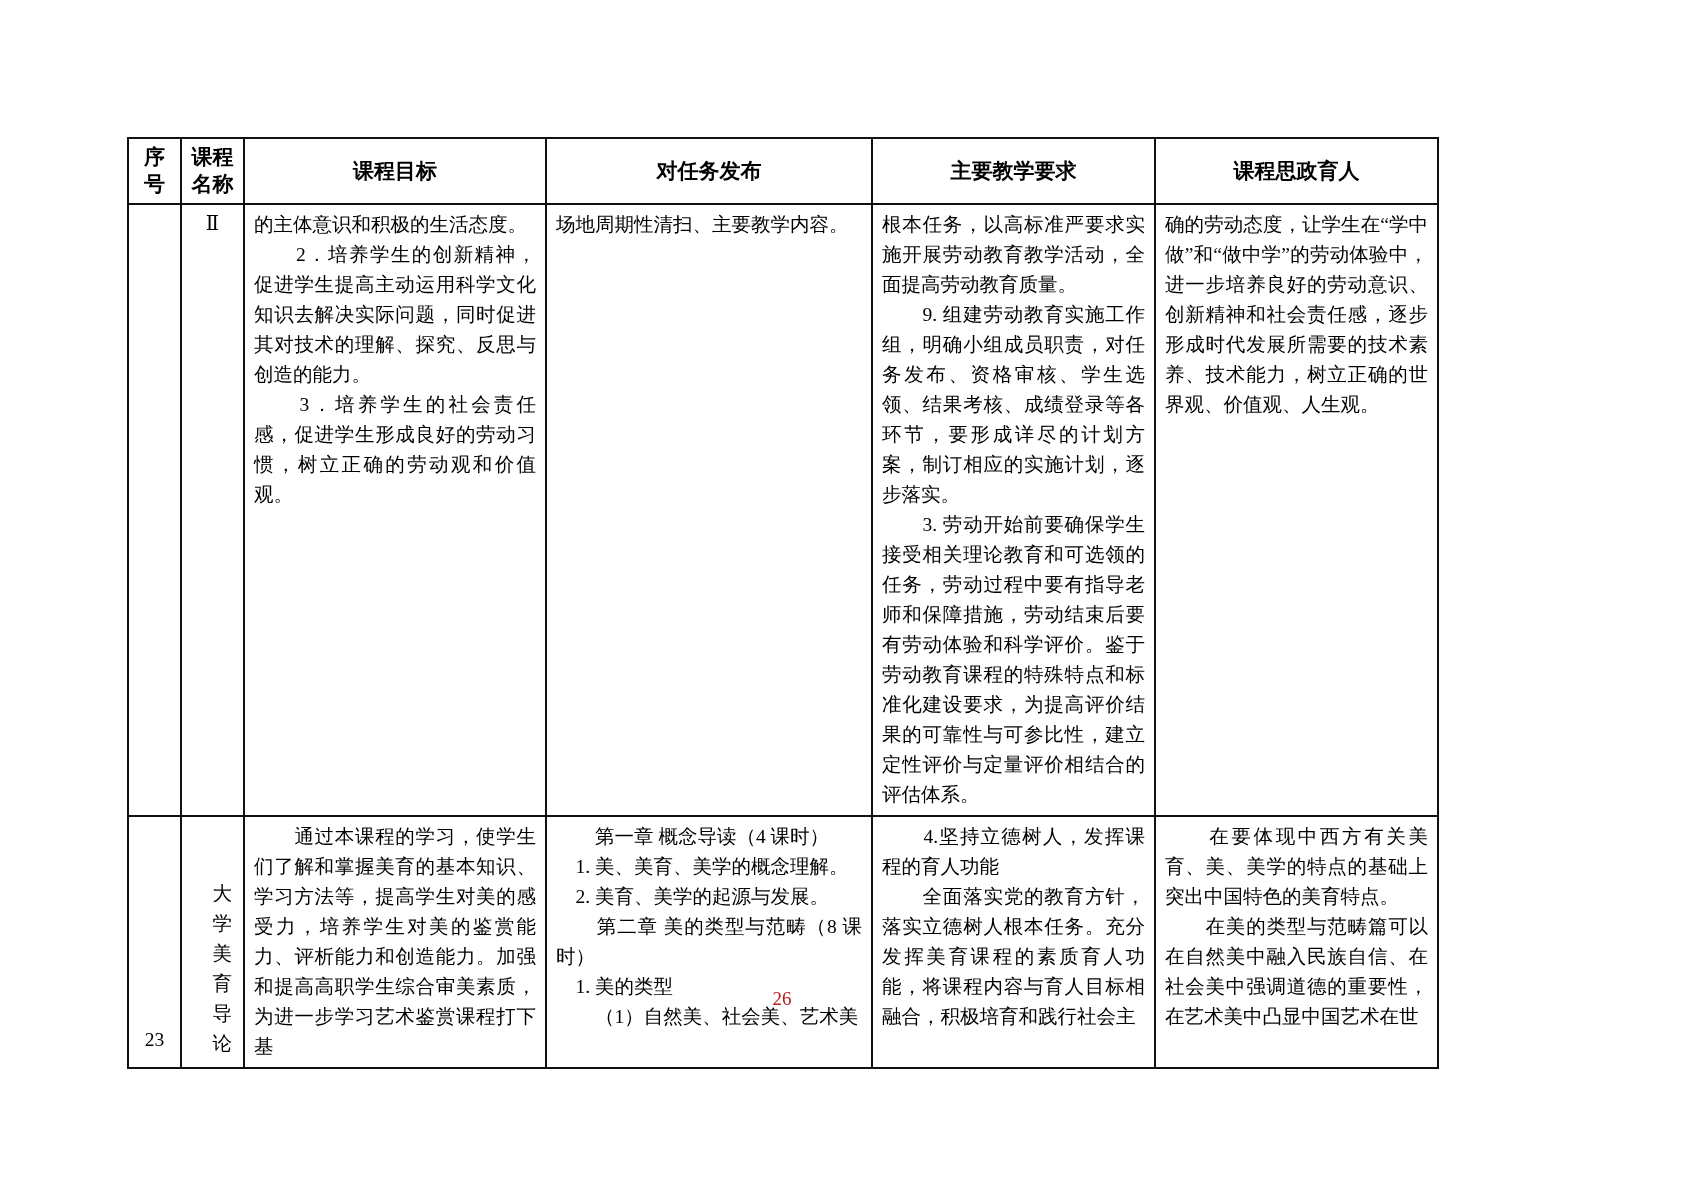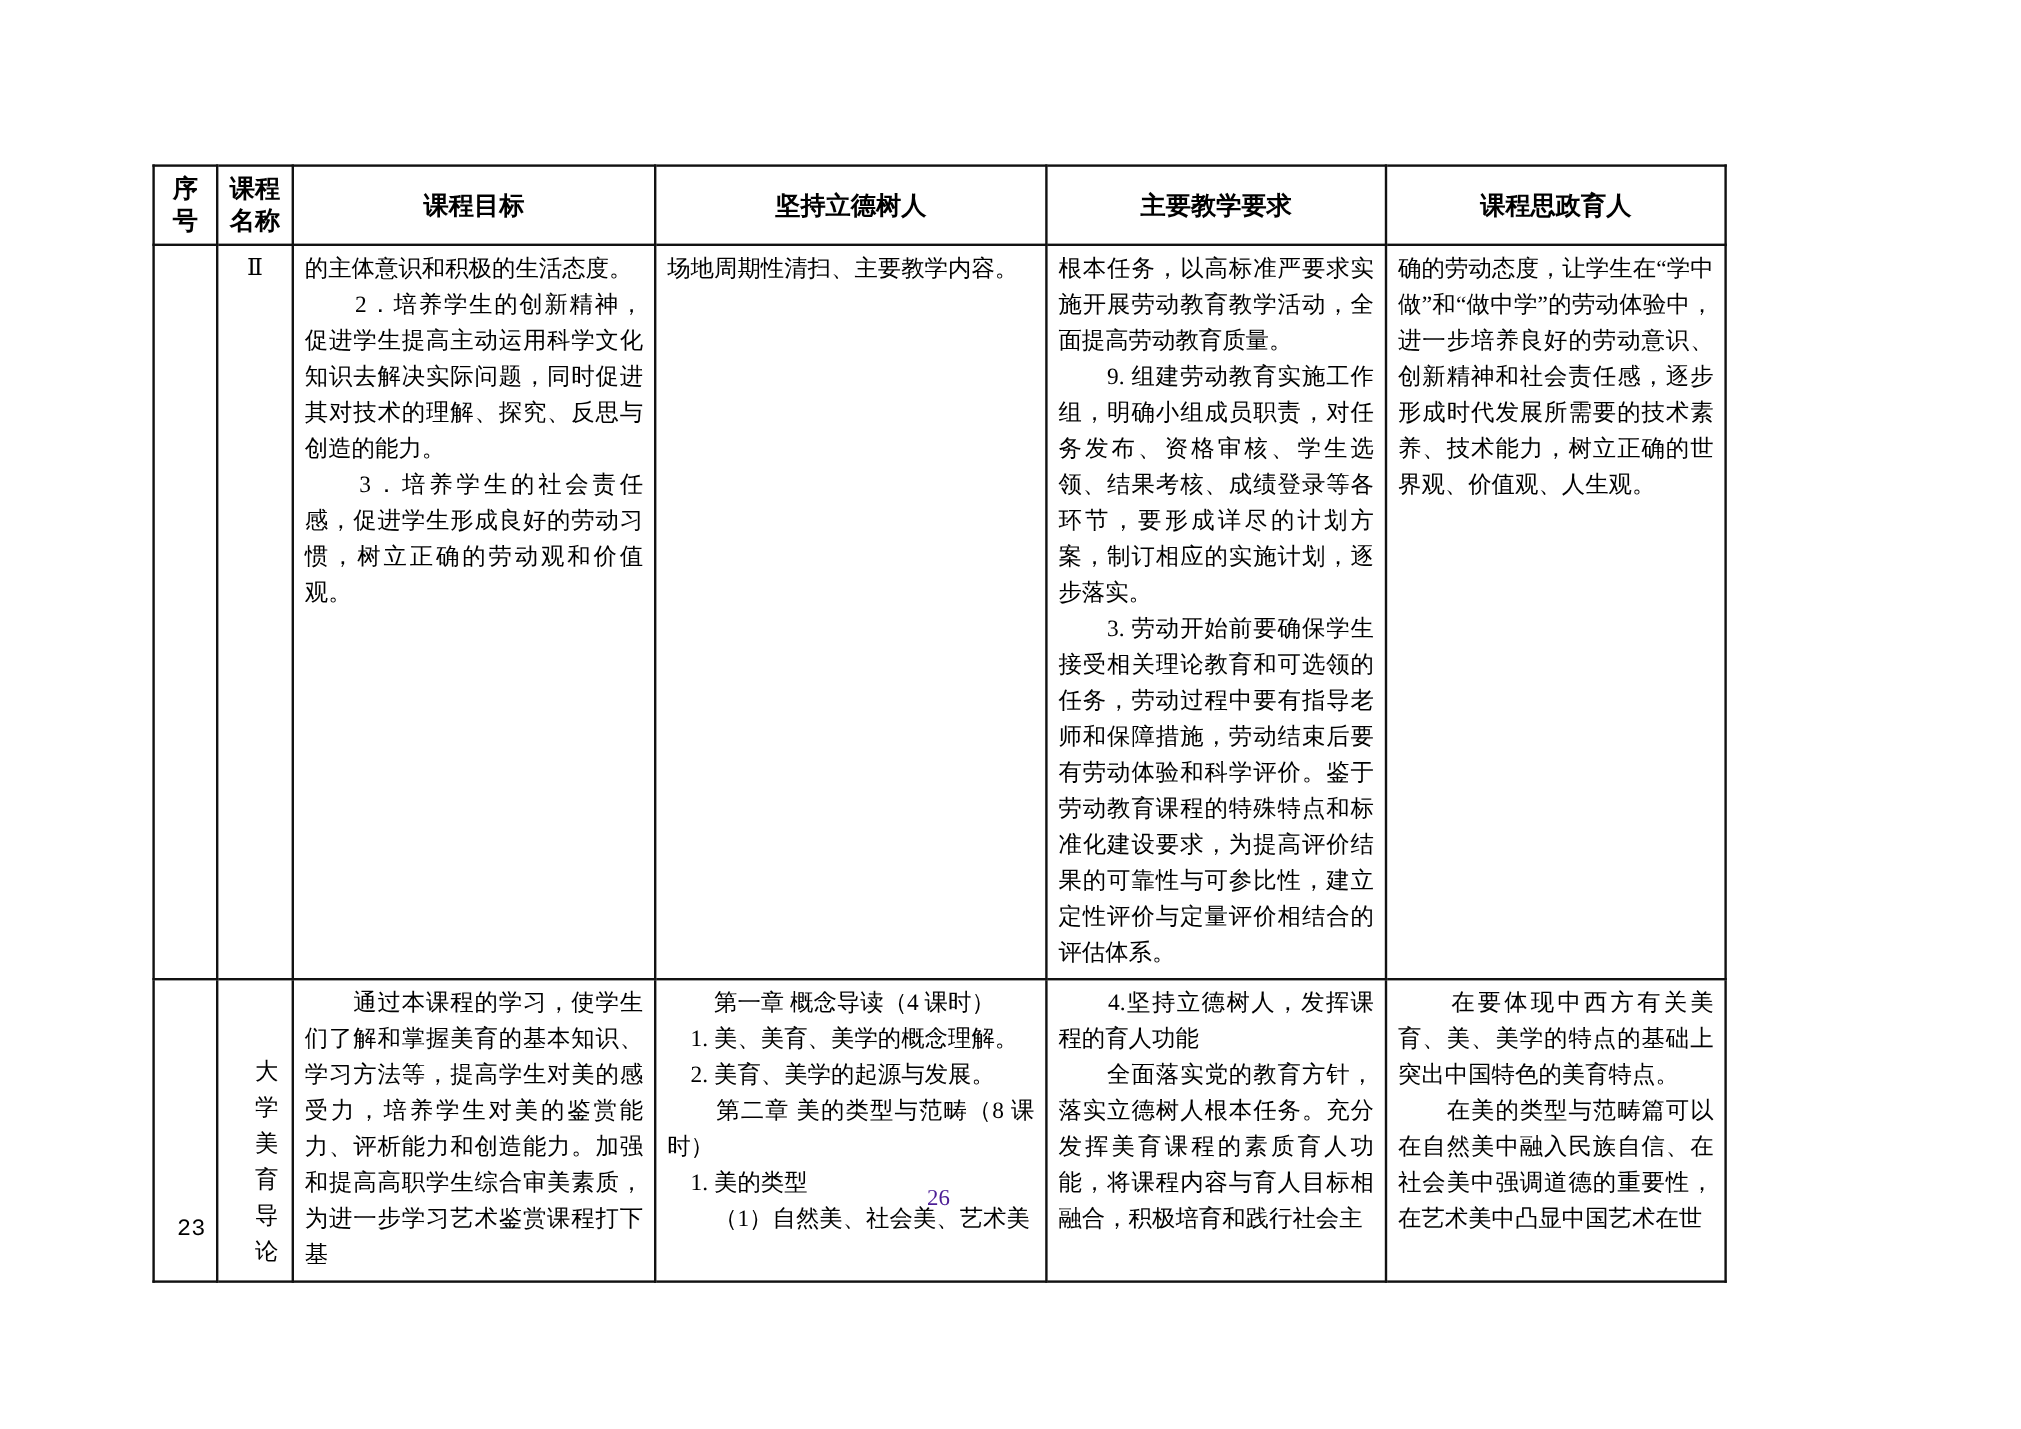--- a/index.html
+++ b/index.html
@@ -34,46 +34,45 @@
     line-height:27px;
     text-align:center;
     vertical-align:middle;
     white-space:pre-wrap;
   }
   th.center { text-align:center; padding:5px 3px; }
   tr.header-row { height:60px; }
   tr.body-row-1 { height:563px; }
   tr.body-row-2 { height:206px; }
   td.seq-cell {
-    text-align:right;
+    text-align:center;
     vertical-align:bottom;
-    padding-bottom:28px;
+    padding-bottom:12px;
     white-space:normal;
-    font-family:Liberation Mono, monospace;
   }
   td.name-cell-top {
     text-align:center;
     vertical-align:top;
     white-space:normal;
     padding:4px 2px;
   }
   td.name-cell-bottom {
     text-align:right;
     vertical-align:bottom;
     padding:4px 0 8px 0;
     letter-spacing:11px;
     padding-left:11px; 
   }
   .footer-pageno {
     position:absolute;
     left:127px; width:1310px;
     top:988px;
     text-align:center;
     font-size:19px;
-    color:#4c1d95;
+    color:#b91c1c;
   }
 </style>
 </head>
 <body>
 
 <div class="page">
 
   <table class="doc-table">
     <colgroup>
       <col style="width:53px">
@@ -83,21 +82,21 @@
       <col style="width:283px">
       <col style="width:283px">
     </colgroup>
     <tbody>
         <tr class="header-row">
       <th class="center">序
 号</th>
       <th class="center">课程
 名称</th>
       <th>课程目标</th>
-      <th>坚持立德树人</th>
+      <th>对任务发布</th>
       <th>主要教学要求</th>
       <th>课程思政育人</th>
     </tr>
     <tr class="body-row-1">
       <td class="seq-cell"></td>
       <td class="name-cell-top">Ⅱ</td>
       <td>的主体意识和积极的生活态度。
 　　2．培养学生的创新精神，促进学生提高主动运用科学文化知识去解决实际问题，同时促进其对技术的理解、探究、反思与创造的能力。
 　　3．培养学生的社会责任感，促进学生形成良好的劳动习惯，树立正确的劳动观和价值观。</td>
       <td>场地周期性清扫、主要教学内容。</td>

